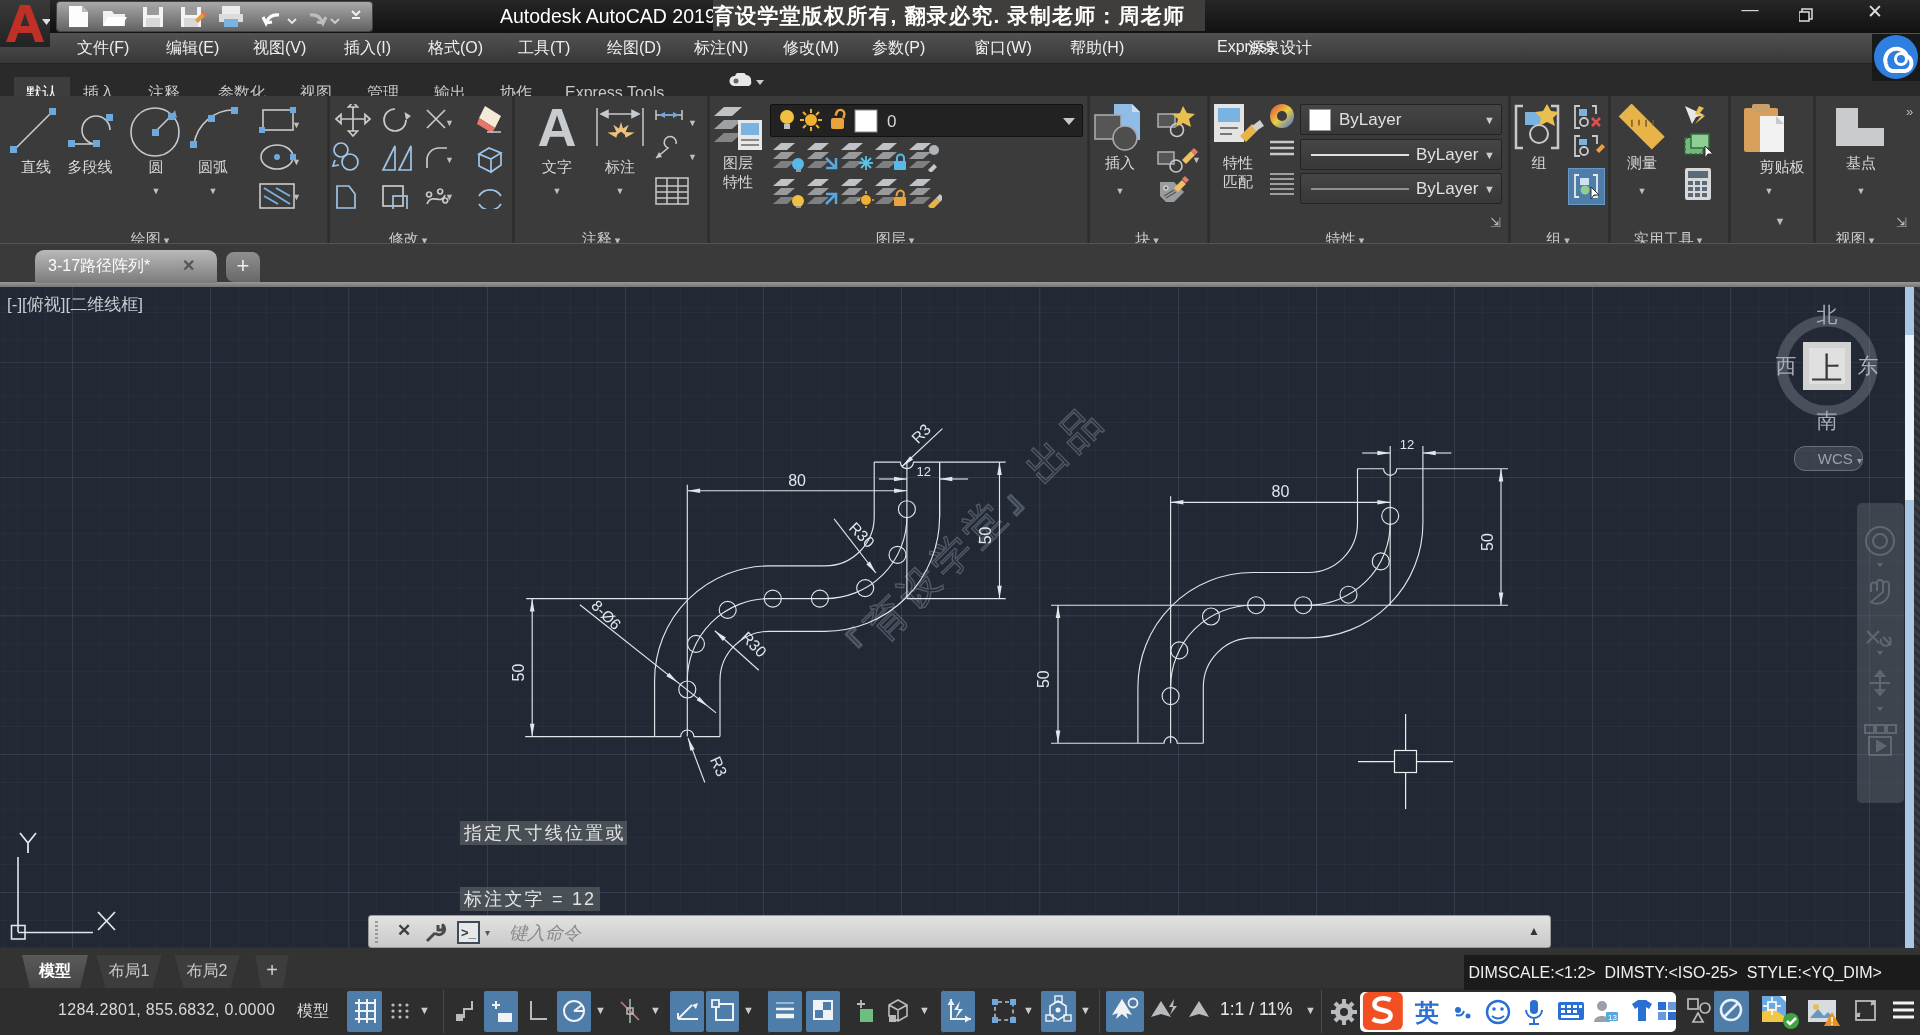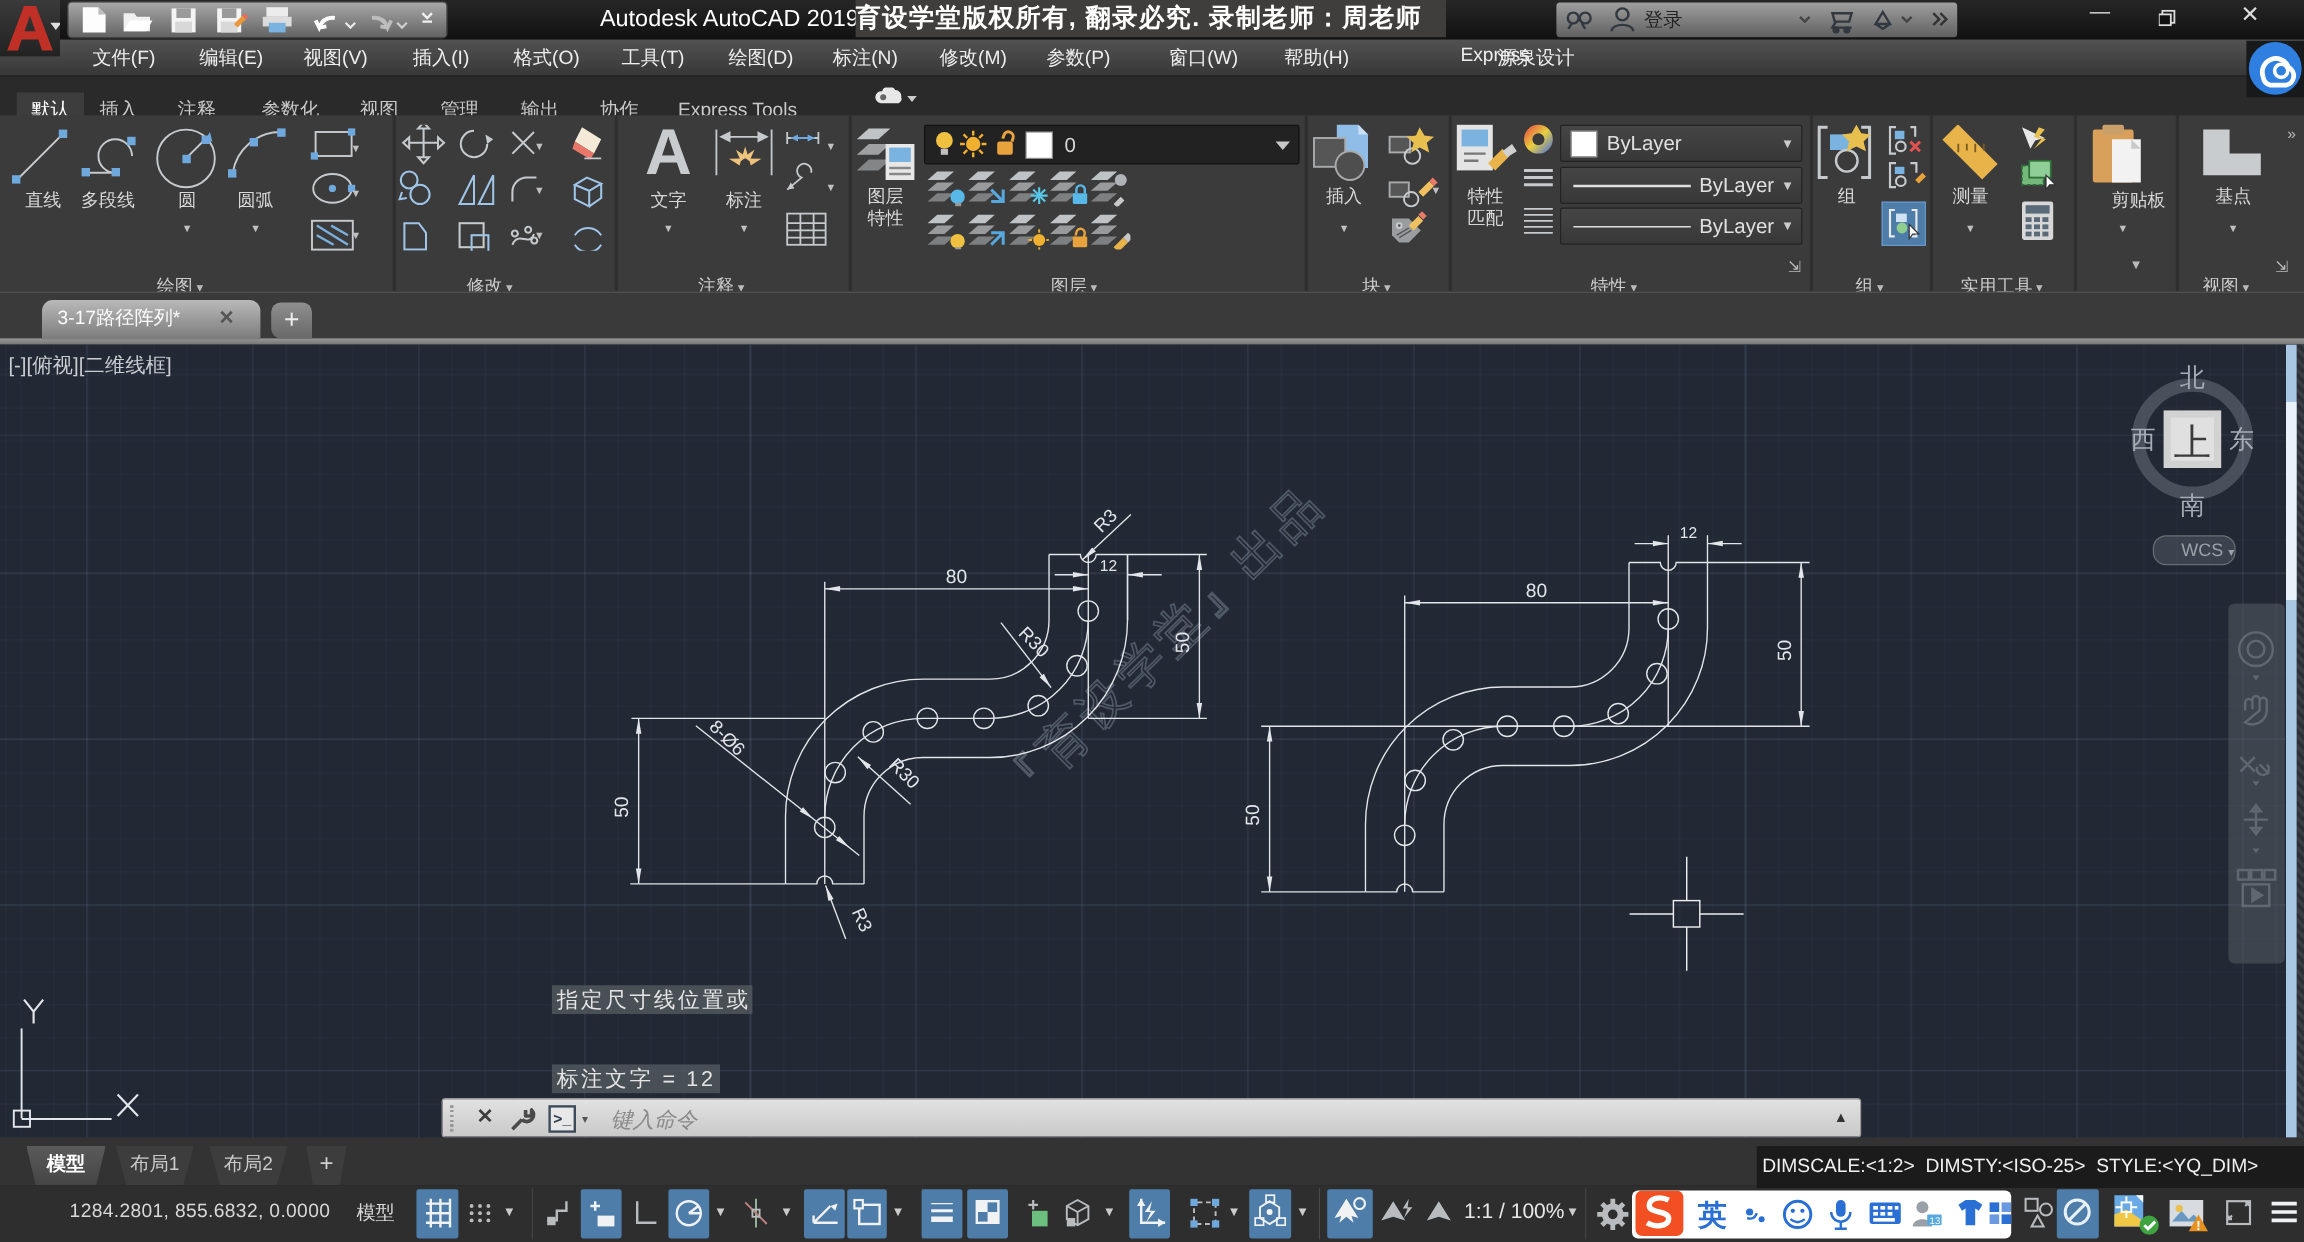--- a/index.html
+++ b/index.html
@@ -97,39 +97,20 @@
           </g>
 </g>
 <path d="M222,13 c-7,-1 -11,3 -13,8 l-3,-6 m3,6 l6,-1" stroke="#fdfdfd" stroke-width="3.2" fill="none"></path>
 <path d="M231,17 l4,4 l4,-4" stroke="#e8e8e8" stroke-width="1.8" fill="none"></path>
 <path d="M253,13 c7,-1 11,3 13,8 l3,-6 m-3,6 l-6,-1" stroke="#bdbdbd" stroke-width="3.2" fill="none"></path>
 <path d="M274,17 l4,4 l4,-4" stroke="#cfcfcf" stroke-width="1.8" fill="none"></path>
 <path d="M295,9 l4,4 l4,-4 m-8,7 h8" stroke="#f0f0f0" stroke-width="2" fill="none"></path>
 </svg>
 </div>
 <div id="overlaybox">育设学堂版权所有, 翻录必究. 录制老师：周老师</div>
-<div id="rtools">
-<svg width="334" height="29">
-<g stroke="#32383f" stroke-width="2" fill="none">
-<circle cx="14" cy="13" r="4.5"></circle>
-          <circle cx="24" cy="13" r="4.5"></circle>
-          <path d="M10,22 l3,-5 m8,0 l3,5" stroke-width="2"></path>
-<circle cx="55" cy="10" r="5"></circle>
-          <path d="M46,24 c0,-7 18,-7 18,0"></path>
-<path d="M230,9 h16 l-2,7 h-12 z M233,16 l-3,5 h16" stroke-width="2"></path>
-          <circle cx="233" cy="23" r="2" fill="#32383f"></circle>
-          <circle cx="242" cy="23" r="2" fill="#32383f"></circle>
-<path d="M272,8 l6,10 l-12,0 z M266,18 l6,4 l6,-4" stroke-width="2"></path>
-</g>
-<text x="73" y="20" font-size="16" fill="#222" font-family="'Liberation Sans',sans-serif">登录</text>
-<path d="M203,12 l4,4 l4,-4" stroke="#444" stroke-width="2" fill="none"></path>
-<path d="M288,12 l4,4 l4,-4" stroke="#444" stroke-width="2" fill="none"></path>
-<path d="M320,9 l5,5 l-5,5 m-6,-10 l5,5 l-5,5" stroke="#333" stroke-width="2" fill="none"></path>
-</svg>
-</div>
 <div class="winbtn" style="left:1732px;width:36px">—</div>
 <div class="winbtn" style="left:1788px;width:36px"><svg width="15" height="14" style="margin-top:8px">
         <rect x="3" y="1" width="10" height="10" fill="none" stroke="#ddd" stroke-width="1.5"></rect>
         <rect x="0" y="4" width="10" height="9" fill="#111" stroke="#ddd" stroke-width="1.5"></rect>
       </svg></div>
 <div class="winbtn" style="left:1857px;width:36px;font-size:19px">✕</div>
 <div style="position:absolute;left:1872px;top:34px;width:48px;height:47px;background:#18191b;z-index:9"><svg width="48" height="47">
         <circle cx="24" cy="23" r="22" fill="#2f7fe0"></circle>
         <path d="M14,30 a11,11 0 1 1 21,-8 a8,8 0 0 1 -2,15 l-13,0 a8,8 0 0 1 -6,-7" fill="none" stroke="#fff" stroke-width="4"></path>
         <circle cx="29" cy="25" r="5.5" fill="#2f7fe0" stroke="#fff" stroke-width="3"></circle>
@@ -868,21 +849,21 @@
           <path d="M16,8 l10,16 -10,-3 -10,3 z" fill="#f0f2f4"></path>
           <circle cx="27" cy="12" r="4.5" stroke="#f0f2f4" stroke-width="1.8" fill="none"></circle>
         </svg></div>
 <div class="sbtn" style="left:1147px;width:34px"><svg width="34" height="41">
           <path d="M14,10 l10,16 -10,-3 -10,3 z" fill="#b9bcbf"></path>
           <path d="M27,8 l-5,8 h4 l-3,8 7,-9 h-4 z" fill="#b9bcbf"></path>
         </svg></div>
 <div class="sbtn" style="left:1183px;width:30px"><svg width="34" height="41">
           <path d="M16,10 l10,16 -10,-3 -10,3 z" fill="#b9bcbf"></path>
         </svg></div>
-<div class="abs" style="left:1220px;top:11px;font-size:17.5px;color:#e8e8e8">1:1 / 100%</div>
+<div class="abs" style="left:1220px;top:11px;font-size:17.5px;color:#e8e8e8">1:1 / 11%</div>
 <div class="abs" style="left:1305px;top:16px;color:#ccc;font-size:11px">▼</div>
 <svg class="abs" style="left:1330px;top:10px" width="28" height="28">
         <g fill="#b9bcbf">
           <circle cx="14" cy="14" r="9"></circle>
           <g stroke="#b9bcbf" stroke-width="4">
             <line x1="14" y1="1" x2="14" y2="6"></line>
             <line x1="14" y1="22" x2="14" y2="27"></line>
             <line x1="1" y1="14" x2="6" y2="14"></line>
             <line x1="22" y1="14" x2="27" y2="14"></line>
             <line x1="5" y1="5" x2="8" y2="8"></line>

